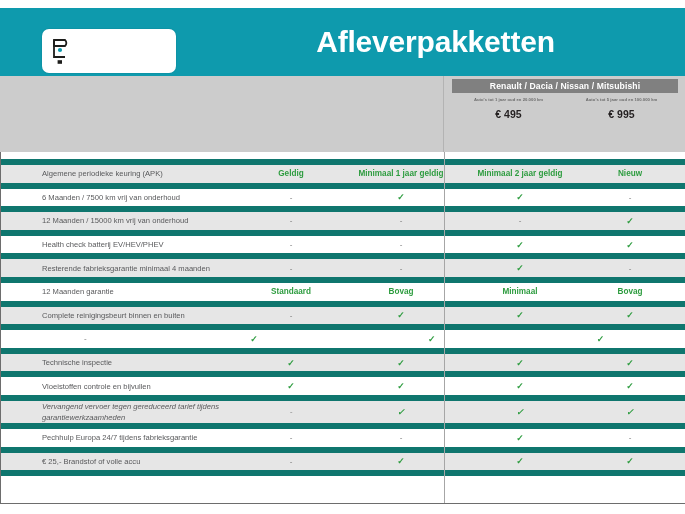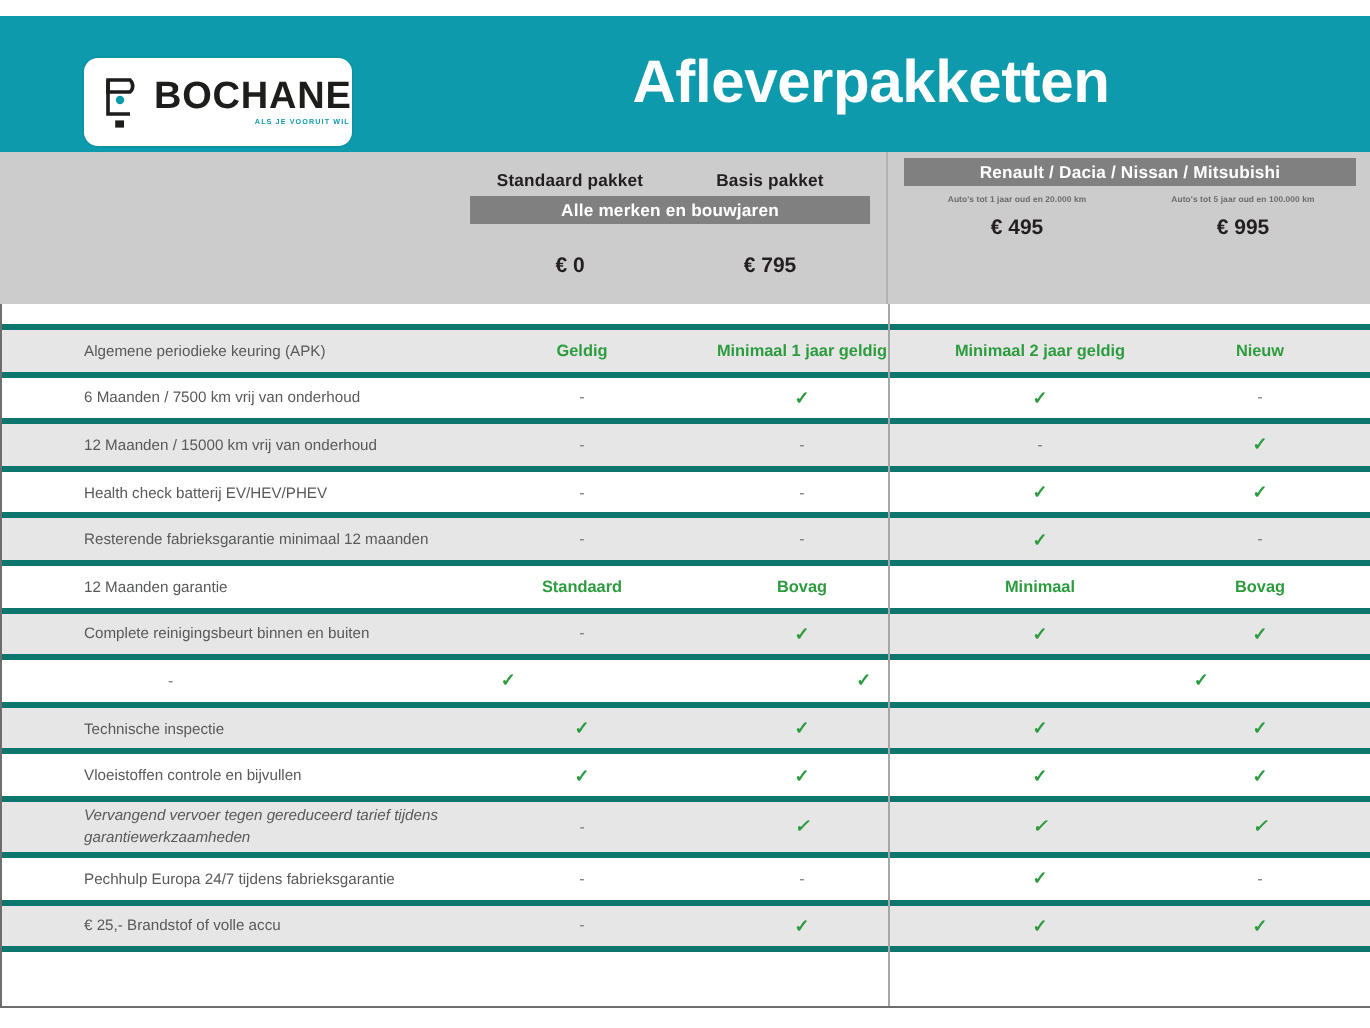--- a/index.html
+++ b/index.html
@@ -182,21 +182,21 @@
     width: 1px;
     height: 100%;
     background: #a6a6a6;
     z-index: 3;
   }
   .row {
     position: relative;
     display: flex;
     align-items: center;
     height: 23.6px;
-    border-bottom: 3px solid #0f766e;
+    border-bottom: 6px solid #0f766e;
   }
   .row.alt { background: #e6e6e6; }
   .row.pad { height: 13px; }
   .row.tall { height: 28px; font-style: italic; }
   .row.last { height: 29px; border-bottom: none; }
 
   .cell-label {
     flex: 0 0 235px;
     padding-left: 41px;
     font-size: 7.6px;
@@ -230,44 +230,28 @@
   <div class="hero">
     <div class="logo-card">
       <div class="logo-mark">
         <svg width="22" height="28" viewBox="0 0 22 28" aria-hidden="true">
           <path d="M3 3 H14 A4 4 0 0 1 14 9 H3 Z" fill="none" stroke="#1d1d1b" stroke-width="1.8"></path>
           <path d="M3 3 V20 H14" fill="none" stroke="#1d1d1b" stroke-width="1.8"></path>
           <circle cx="9" cy="13" r="2.1" fill="#0e9aad"></circle>
           <rect x="6.6" y="23.2" width="4.4" height="3.6" fill="#1d1d1b"></rect>
         </svg>
       </div>
-      <div class="logo-text-wrap">
-        <span class="logo-word">BOCHANE</span>
-        <span class="logo-tag">ALS JE VOORUIT WIL</span>
-      </div>
     </div>
     <div class="hero-title">Afleverpakketten</div>
   </div>
 
   <div class="headband">
     <div class="teal-cap"></div>
     <div class="hb-divider"></div>
 
-    <div class="grp left">
-      <div class="grp-names">
-        <div>Standaard pakket</div>
-        <div>Basis pakket</div>
-      </div>
-      <div class="grp-band">Alle merken en bouwjaren</div>
-      <div class="grp-spacer"></div>
-      <div class="grp-prices">
-        <div>€ 0</div>
-        <div>€ 795</div>
-      </div>
-    </div>
 
     <div class="grp right">
       <div class="grp-band">Renault / Dacia / Nissan / Mitsubishi</div>
       <div class="grp-sub">
         <div>Auto's tot 1 jaar oud en 20.000 km</div>
         <div>Auto's tot 5 jaar oud en 100.000 km</div>
       </div>
       <div class="grp-prices">
         <div>€ 495</div>
         <div>€ 995</div>
@@ -303,21 +287,21 @@
           <div class="cell-val"><span class="mark">✓</span></div>
         </div>
         <div class="row">
           <div class="cell-label">Health check batterij EV/HEV/PHEV</div>
           <div class="cell-val"><span class="dash">-</span></div>
           <div class="cell-val"><span class="dash">-</span></div>
           <div class="cell-val gap-left"><span class="mark">✓</span></div>
           <div class="cell-val"><span class="mark">✓</span></div>
         </div>
         <div class="row alt">
-          <div class="cell-label">Resterende fabrieksgarantie minimaal 12 maanden</div>
+          <div class="cell-label">Resterende fabrieksgarantie minimaal 4 maanden</div>
           <div class="cell-val"><span class="dash">-</span></div>
           <div class="cell-val"><span class="dash">-</span></div>
           <div class="cell-val gap-left"><span class="mark">✓</span></div>
           <div class="cell-val"><span class="dash">-</span></div>
         </div>
         <div class="row">
           <div class="cell-label">12 Maanden  garantie</div>
           <div class="cell-val"><span class="txt">Standaard</span></div>
           <div class="cell-val"><span class="txt">Bovag</span></div>
           <div class="cell-val gap-left"><span class="txt">Minimaal</span></div>

